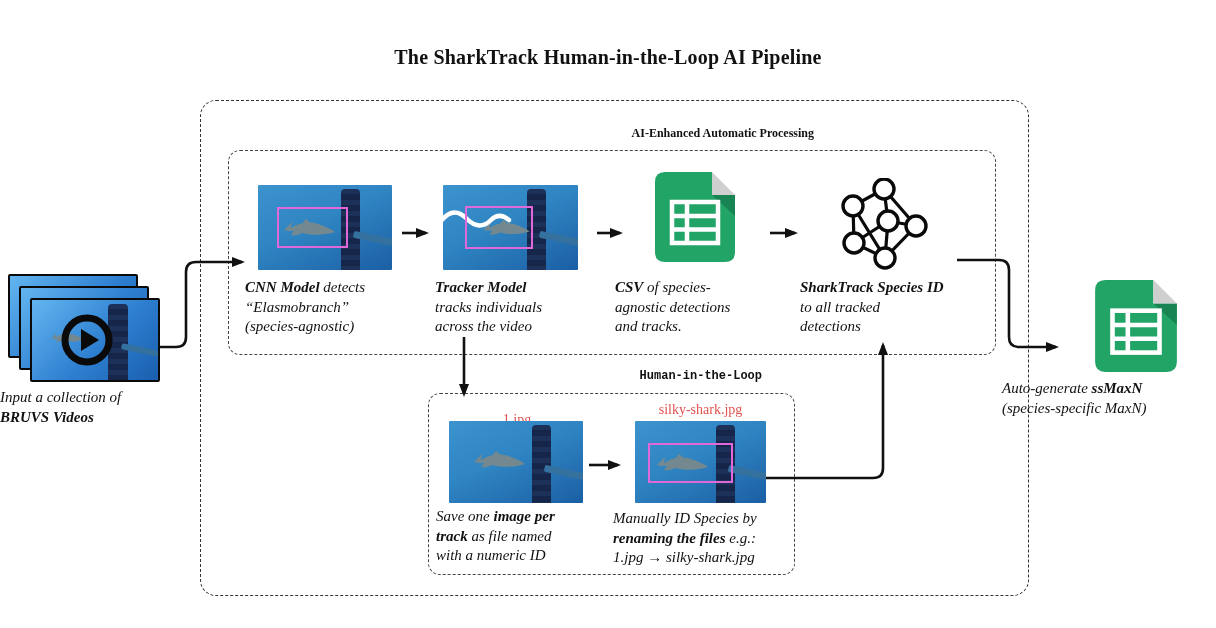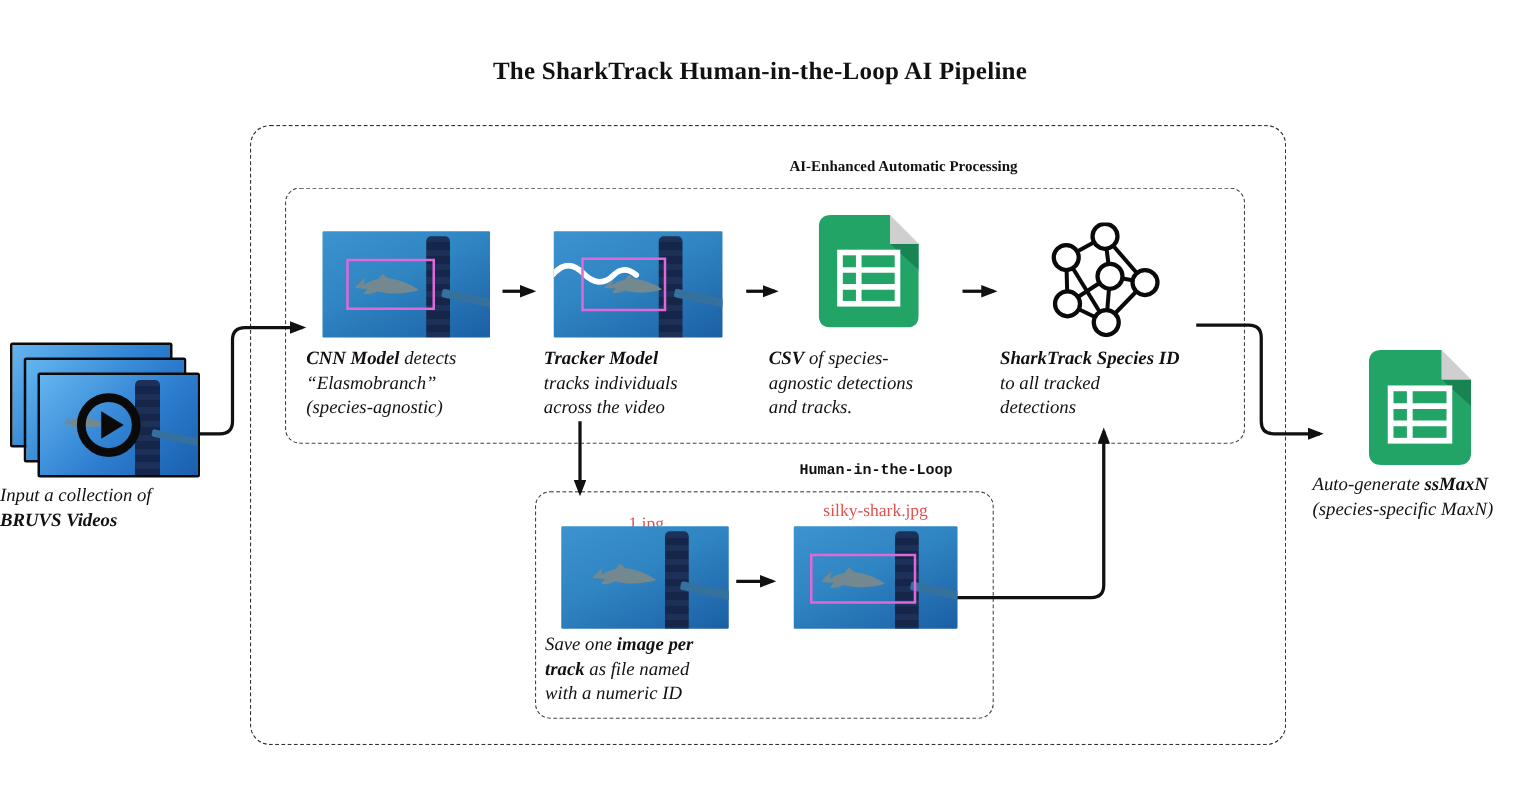--- a/index.html
+++ b/index.html
@@ -159,33 +159,38 @@
 
   <div class="filename" style="left:635px;top:402px;width:131px;">silky-shark.jpg</div>
   <div class="scene" style="left:635px;top:421px;width:131px;height:82px;">
     <div class="pole"></div>
     <div class="bar"></div>
     <svg class="shark-svg" style="left:15%;top:37%;width:56px;height:22px;" viewBox="0 0 56 22">
       <path d="M2,14 L10,6 L9,12 C16,7 27,5 36,8 C43,10 49,13 53,16 C44,19 30,20 20,17 C16,19 12,20 9,19 L12,15 C8,15 4,15 2,14 Z M24,3 L30,8 L19,9 Z" style="fill:var(--shark_gray);"></path>
     </svg>
     <div class="bbox" style="left:10%;top:27%;width:62%;height:44%;"></div>
   </div>
+  <div class="caption" style="left:613px;top:509px;width:178px;">
+    <span>Manually ID Species by</span><br>
+    <b>renaming the files</b><span> e.g.:</span><br>
+    <span>1.jpg → silky-shark.jpg</span>
+  </div>
 
   <svg class="abs" style="left:1095px;top:280px;width:82px;height:92px;" viewBox="0 0 80 90">
     <path d="M10,0 H57 V23 H80 V80 Q80,90 70,90 H10 Q0,90 0,80 V10 Q0,0 10,0 Z" style="fill:var(--sheet_green);"></path>
     <path d="M57,23 L80,23 L80,44 Z" style="fill:var(--sheet_fold_shadow);" opacity="0.75"></path>
     <path d="M57,0 L80,23 L57,23 Z" style="fill:var(--fold_gray);"></path>
     <g fill="none" stroke="#fff" stroke-width="4.5">
       <rect x="17" y="30" width="46" height="41"></rect>
       <line x1="32" y1="30" x2="32" y2="71"></line>
       <line x1="17" y1="44" x2="63" y2="44"></line>
       <line x1="17" y1="57.5" x2="63" y2="57.5"></line>
     </g>
   </svg>
-  <div class="caption" style="left:1050px;top:379px;width:166px;">
+  <div class="caption" style="left:1002px;top:379px;width:166px;">
     <span>Auto-generate </span><b>ssMaxN</b><br>
     <span>(species-specific MaxN)</span>
   </div>
 
   <svg class="abs arrow-layer" viewBox="0 0 1216 628">
     <defs>
       <marker id="ah" markerUnits="userSpaceOnUse" markerWidth="14" markerHeight="12" refX="10" refY="5" orient="auto">
         <path d="M0,0 L13,5 L0,10 Z" style="fill:var(--arrow_black);"></path>
       </marker>
     </defs>

